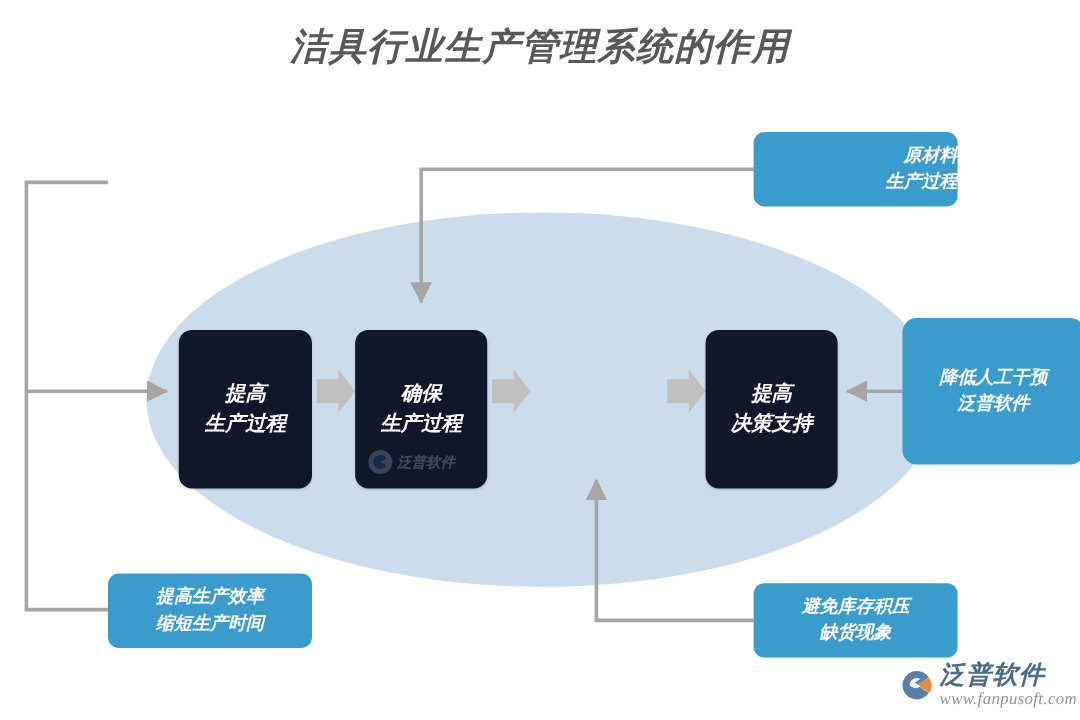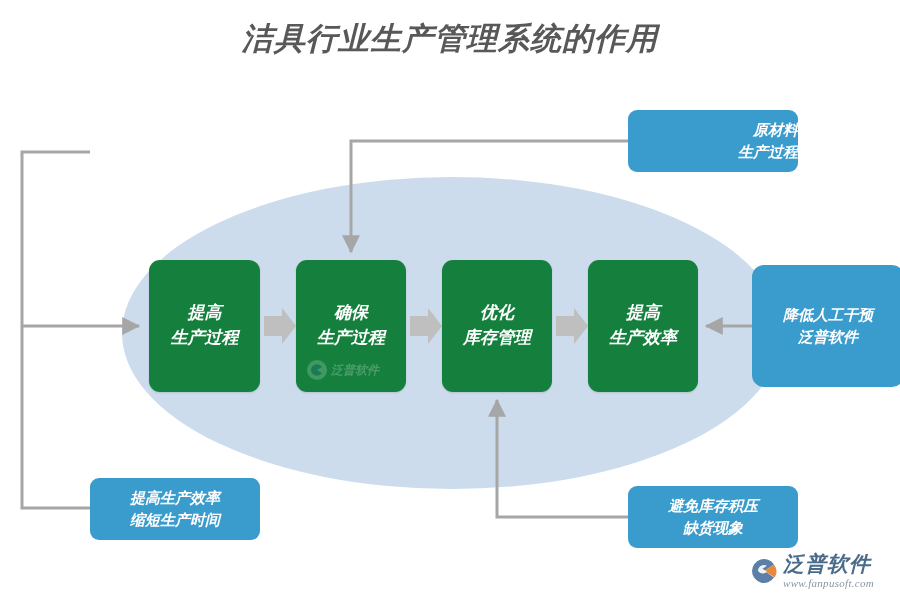--- a/index.html
+++ b/index.html
@@ -32,32 +32,33 @@
     background:#ccdcec;
     border-radius:50%;
   }
 
   
   .connectors { position:absolute; left:0; top:0; width:900px; height:600px; }
 
   
   .main-box {
     position:absolute;
-    background:#15803d;
+    background:#0f172a;
     border-radius:11px;
     color:#ffffff;
     display:flex;
     flex-direction:column;
     align-items:center;
     justify-content:center;
     font-size:17px;
     font-weight:bold;
     line-height:1.45;
     text-align:center;
     box-shadow:0 1px 2px rgba(0,0,0,.12);
+    margin-top:15px;
   }
   .main-box .ln { display:block; white-space:nowrap; }
 
   #main-box-0 { left:149px; top:260px; width:111px; height:132px; }
   #main-box-1 { left:296px; top:260px; width:110px; height:132px; }
   #main-box-2 { left:442px; top:260px; width:110px; height:132px; }
   #main-box-3 { left:588px; top:260px; width:110px; height:132px; }
 
   
   .wm {
@@ -99,21 +100,21 @@
     display:flex;
     align-items:center;
   }
   .brand-mark { width:32px; height:32px; flex:0 0 32px; margin-right:3px; }
   .brand-text { display:flex; flex-direction:column; line-height:1; }
   .brand-name {
     font-size:21px; font-weight:bold; color:#4a6b8a;
     letter-spacing:1px; white-space:nowrap;
   }
   .brand-url {
-    font-size:11px; color:#8a96a3; margin-top:4px;
+    font-size:14px; color:#8a96a3; margin-top:4px;
     font-family:"Liberation Serif","DejaVu Serif",serif;
     letter-spacing:.3px; white-space:nowrap;
   }
 </style>
 </head>
 <body>
 
 <div id="stage">
 
   <div class="title">洁具行业生产管理系统的作用</div>
@@ -163,28 +164,24 @@
   <div class="main-box" id="main-box-1">
     <span class="ln">确保</span>
     <span class="ln">生产过程</span>
     <svg class="wm" viewBox="0 0 96 26">
       <circle cx="13" cy="12" r="10" fill="#ffffff" opacity=".85"></circle>
       <path d="M7,12 a6,6 0 0 1 11,-3 l-5,3 5,3 a6,6 0 0 1 -11,-3 z" fill="#2f6fa8"></path>
       <text x="27" y="16" font-size="12" font-weight="bold" fill="#ffffff" font-family="Liberation Sans, sans-serif">泛普软件</text>
     </svg>
   </div>
 
-  <div class="main-box" id="main-box-2">
-    <span class="ln">优化</span>
-    <span class="ln">库存管理</span>
-  </div>
 
   <div class="main-box" id="main-box-3">
     <span class="ln">提高</span>
-    <span class="ln">生产效率</span>
+    <span class="ln">决策支持</span>
   </div>
 
 
   <div class="side-box" id="side-box-1">
     <span class="ln">原材料</span>
     <span class="ln">生产过程</span>
   </div>
 
   <div class="side-box" id="side-box-2">
     <span class="ln">降低人工干预</span>

